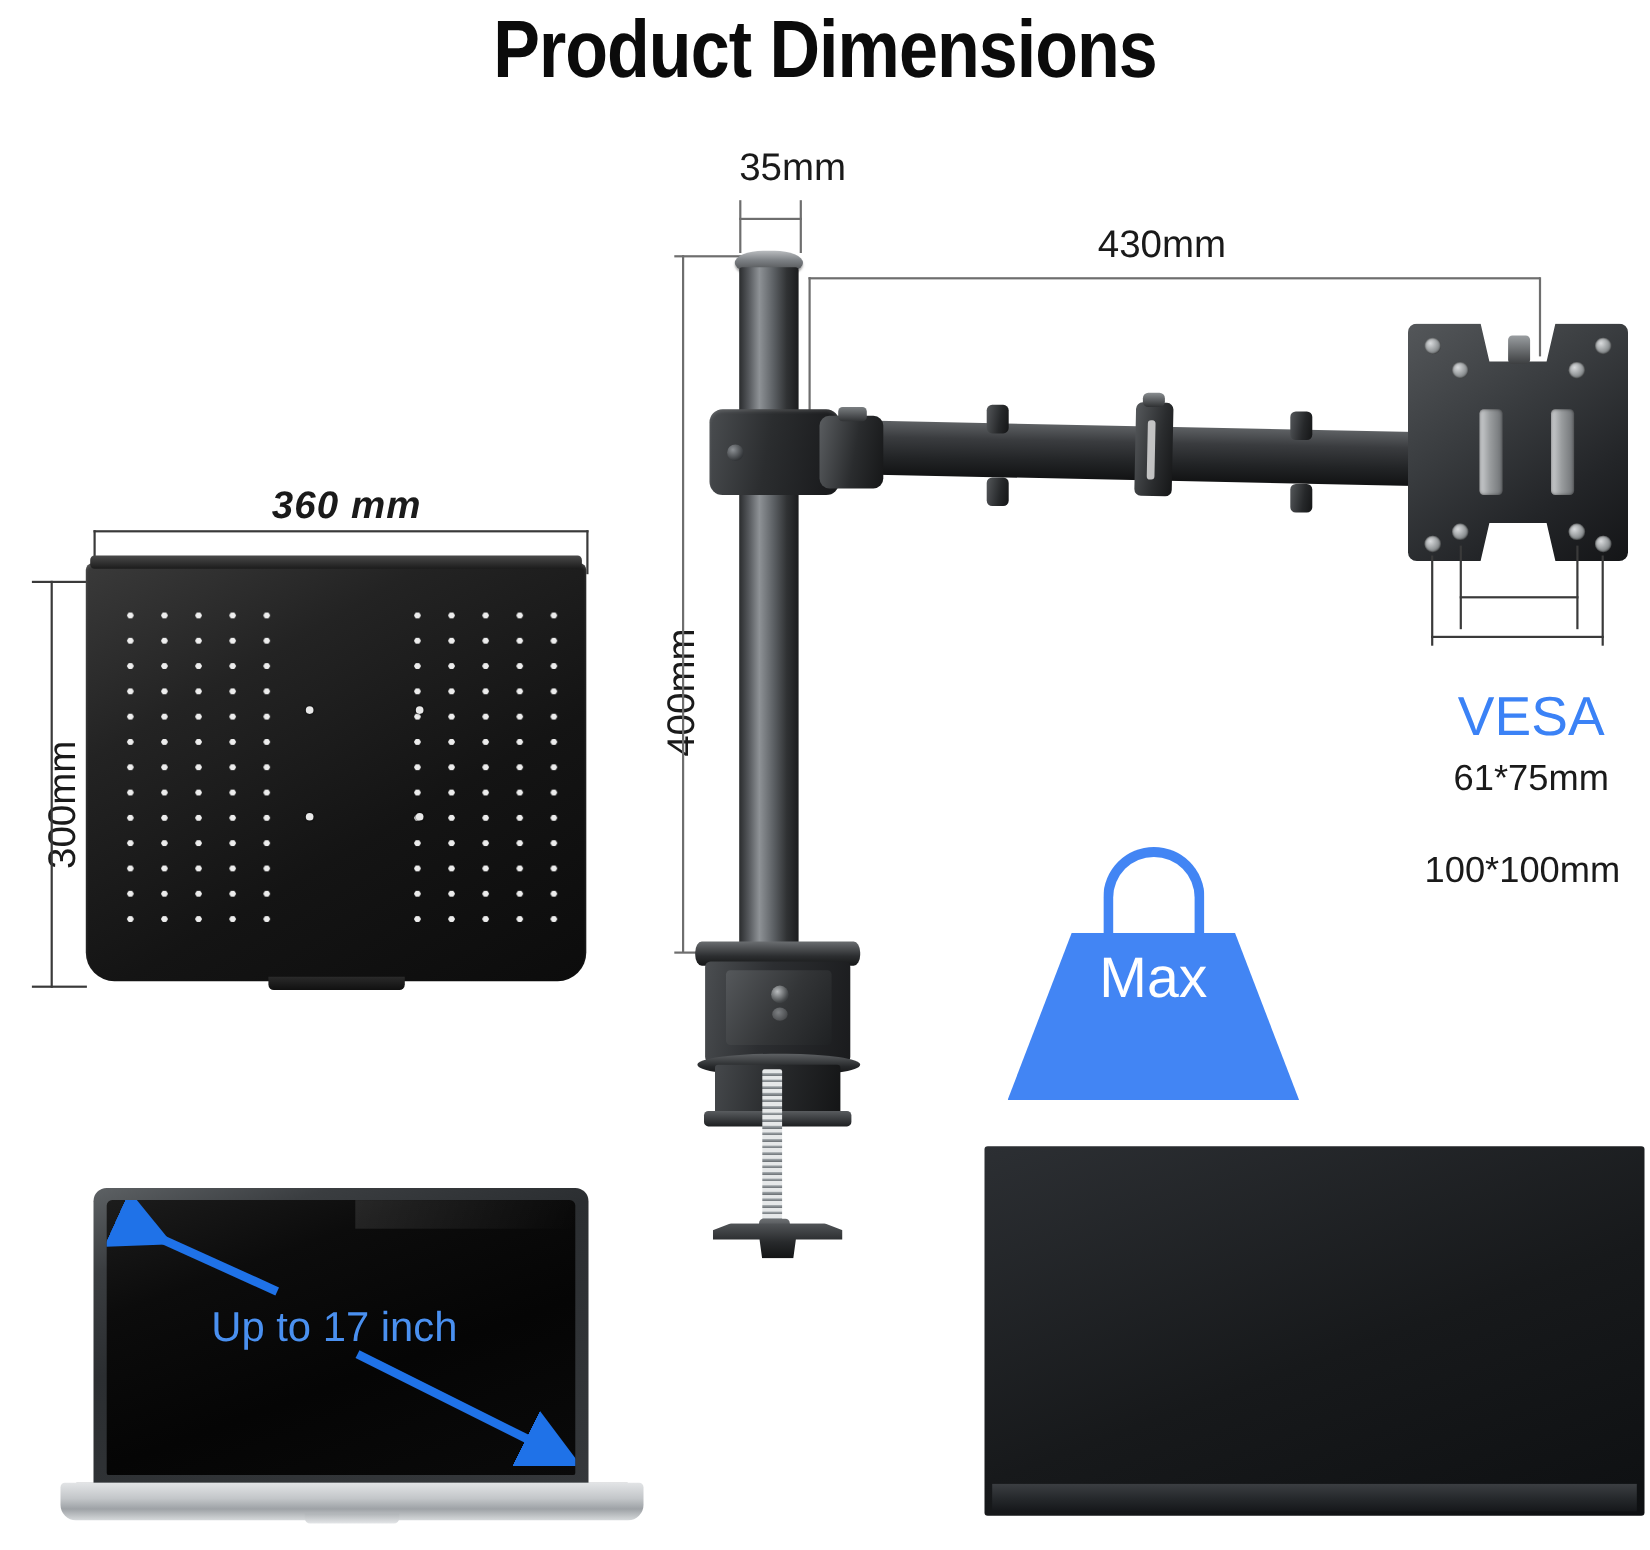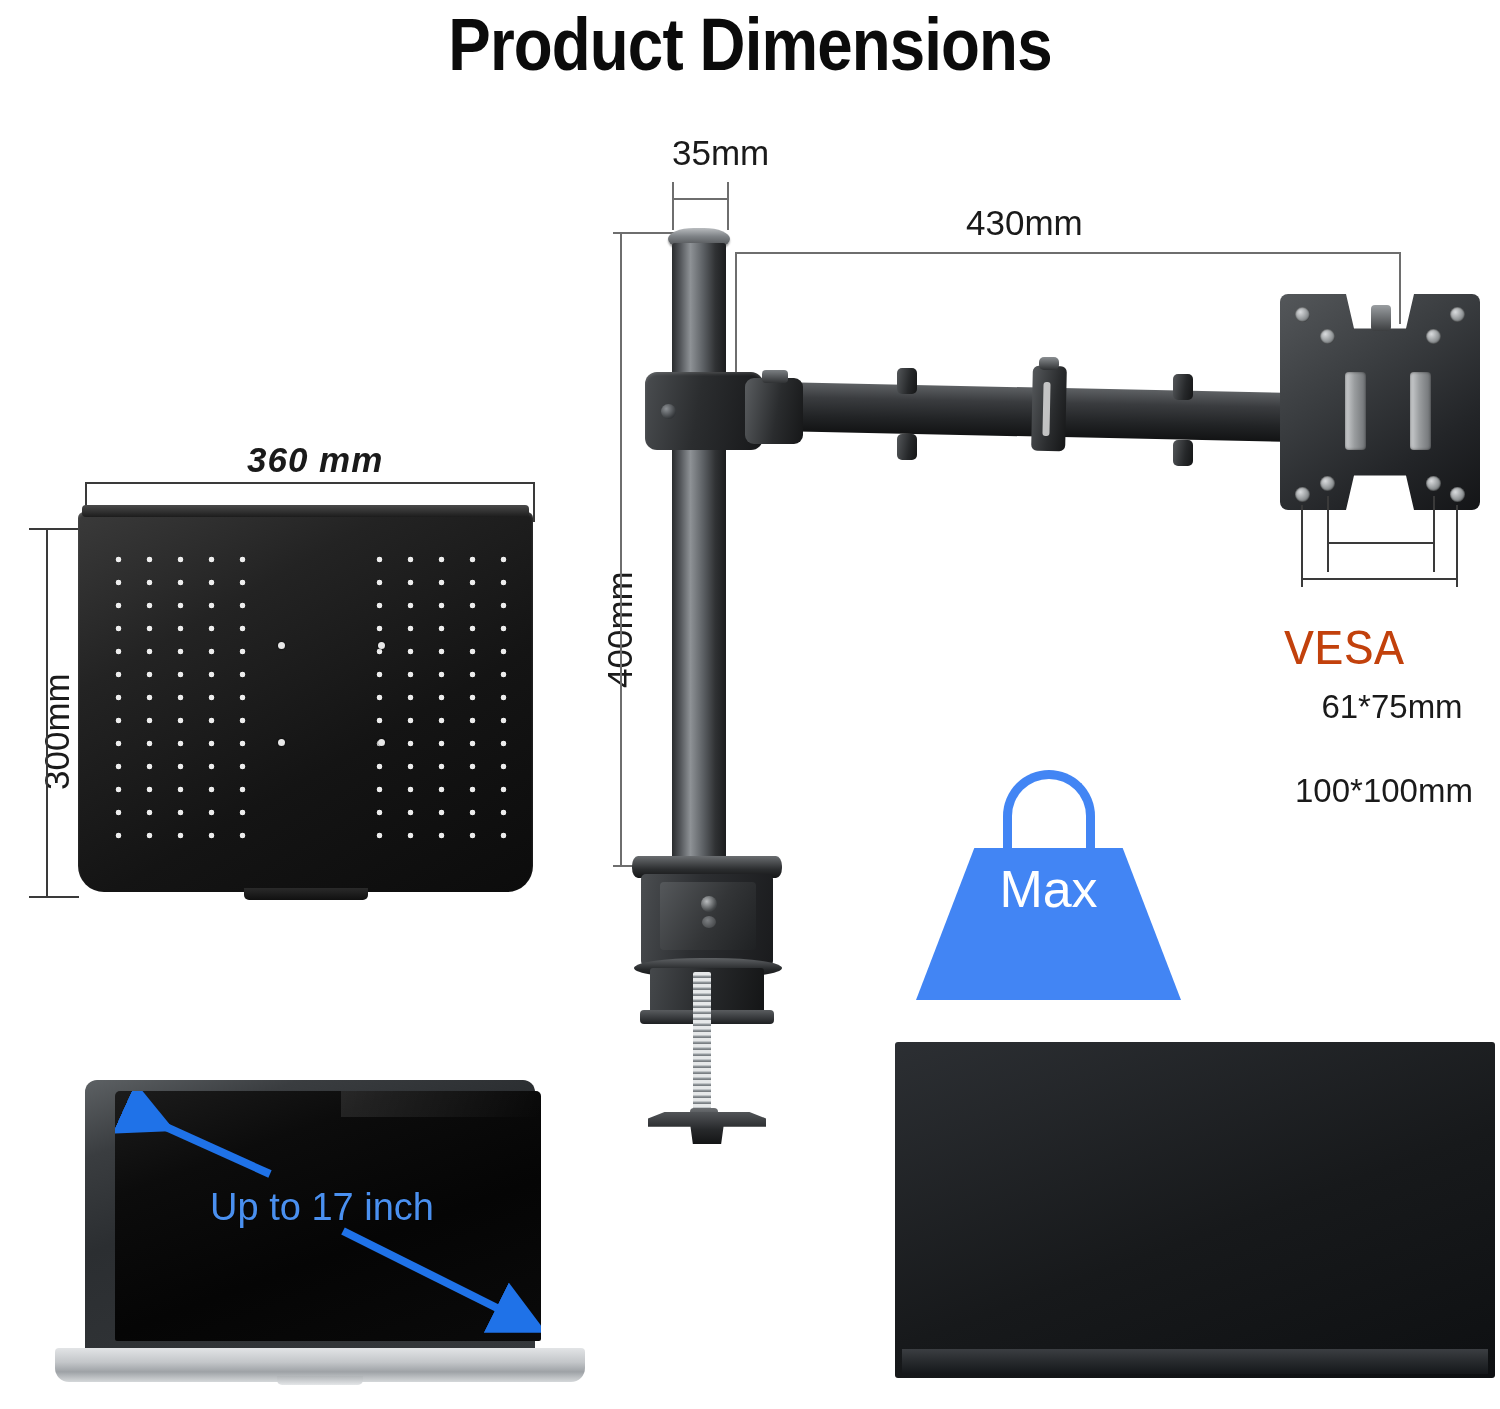--- a/index.html
+++ b/index.html
@@ -197,21 +197,21 @@
   }
 
   
   #laptop{left:55px;top:1080px;width:530px;height:320px;}
   #laptop-lid{
     left:30px;top:0;width:450px;height:272px;border-radius:12px 12px 3px 3px;
     background:linear-gradient(160deg,#5d6164 0%,#3a3d40 18%,#2b2e31 40%,#35383b 100%);
     padding:0;box-sizing:border-box;
   }
   #laptop-screen{
-    left:60px;top:11px;width:426px;height:250px;border-radius:5px 5px 2px 2px;
+    left:42px;top:11px;width:426px;height:250px;border-radius:5px 5px 2px 2px;
     background:linear-gradient(160deg,#1c1c1c 0%,#0c0c0c 26%,#050505 60%,#0a0a0a 100%);
     overflow:hidden;
   }
   #laptop-screen:before{
     content:"";position:absolute;right:0;top:0;width:200px;height:26px;
     background:linear-gradient(110deg,rgba(255,255,255,.10),rgba(255,255,255,0));
   }
   #laptop-base{
     left:0;top:268px;width:530px;height:34px;border-radius:4px 4px 14px 14px;
     background:linear-gradient(180deg,#e2e4e6 0%,#c3c6c9 42%,#9ea2a6 70%,#d5d8da 100%);
@@ -252,21 +252,21 @@
 </head>
 <body>
 
 <div class="abs" id="page-title">Product Dimensions</div>
 
 <div class="abs dimtext" style="left:672px;top:133px;">35mm</div>
 <div class="abs vline" style="left:672px;top:182px;height:48px;"></div>
 <div class="abs vline" style="left:727px;top:182px;height:48px;"></div>
 <div class="abs hline" style="left:672px;top:198px;width:57px;"></div>
 
-<div class="abs dimtext" style="left:966px;top:203px;">430mm</div>
+<div class="abs dimtext" style="left:998px;top:203px;">430mm</div>
 <div class="abs hline" style="left:735px;top:252px;width:665px;"></div>
 <div class="abs vline" style="left:735px;top:252px;height:125px;"></div>
 <div class="abs vline" style="left:1399px;top:252px;height:72px;"></div>
 
 <div class="abs dimtext rot90" style="left:600px;top:688px;">400mm</div>
 <div class="abs vline" style="left:620px;top:232px;height:634px;"></div>
 <div class="abs hline" style="left:613px;top:232px;width:62px;"></div>
 <div class="abs hline" style="left:613px;top:865px;width:55px;"></div>
 
 <div class="abs dimtext" style="left:247px;top:440px;font-style:italic;font-weight:600;letter-spacing:1px;">360 mm</div>
@@ -318,21 +318,21 @@
 <div class="vslot abs" style="left:1410px;top:372px;"></div>
 
 <div class="abs vline dark" style="left:1327px;top:496px;height:76px;"></div>
 <div class="abs vline dark" style="left:1433px;top:496px;height:76px;"></div>
 <div class="abs hline dark" style="left:1327px;top:542px;width:108px;"></div>
 
 <div class="abs vline dark" style="left:1301px;top:505px;height:82px;"></div>
 <div class="abs vline dark" style="left:1456px;top:505px;height:82px;"></div>
 <div class="abs hline dark" style="left:1301px;top:578px;width:157px;"></div>
 
-<div class="abs" style="left:1284px;top:622px;width:216px;text-align:left;font-size:50px;color:#c2410c;font-family:Liberation Mono, monospace;">VESA</div>
+<div class="abs" style="left:1284px;top:622px;width:216px;text-align:center;font-size:50px;color:#3b82f6;">VESA</div>
 <div class="abs dimtext small" style="left:1284px;top:688px;width:216px;text-align:center;">61*75mm</div>
 <div class="abs dimtext small" style="left:1268px;top:772px;width:232px;text-align:center;">100*100mm</div>
 
 <div class="abs" id="clamp-top"></div>
 <div class="abs" id="clamp-body"></div>
 <div class="abs" id="clamp-face"></div>
 <div class="abs" id="clamp-screwA"></div>
 <div class="abs" id="clamp-screwB"></div>
 <div class="abs" id="clamp-disc"></div>
 <div class="abs" id="clamp-lower"></div>

